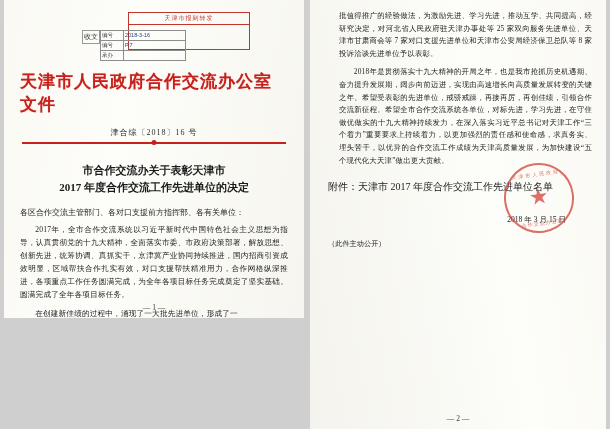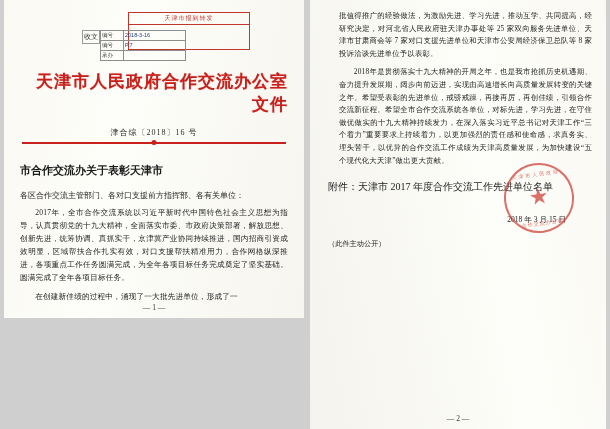--- a/index.html
+++ b/index.html
@@ -96,21 +96,21 @@
     white-space: nowrap;
   }
   .reg-table td.k { width: 20px; color:#444; }
   .reg-table td.v { color:#1b3f86; font-family: "Liberation Sans", sans-serif; }
 
   
   .doc-title {
     color: #c8201b;
     font-size: 17px;
     font-weight: bold;
-    text-align: right;
+    text-align: left;
     letter-spacing: 1px;
     margin: 4px 0 11px 0;
     text-shadow: 0 0 1px rgba(200,32,27,.4);
     font-family: "Liberation Serif", serif;
   }
   .doc-number {
     text-align: center;
     font-size: 8px;
     color: #2b2b2b;
     margin: 10px 0 2px 0;
@@ -126,20 +126,21 @@
     left: 50%;
     transform: translateX(-50%);
     margin-top: -4px;
     width: 5px; height: 5px;
     background: #c8201b;
     border-radius: 50%;
   }
 
   
   .head-block {
+    text-align: center;
     margin: 18px 0 10px 0;
     font-size: 11px;
     font-weight: bold;
     line-height: 17px;
     color: #1a1a1a;
   }
   .salutation {
     font-size: 8px;
     color: #1f1f1f;
     margin: 8px 0 4px 0;
@@ -255,20 +256,21 @@
     </div>
 
     <div class="doc-title blur">天津市人民政府合作交流办公室文件</div>
 
     <div class="doc-number">津合综〔2018〕16 号</div>
     <div class="red-rule"></div>
     <div class="red-dot"></div>
 
     <div class="head-block">
       <div>市合作交流办关于表彰天津市</div>
+      <div>2017 年度合作交流工作先进单位的决定</div>
     </div>
 
     <div class="salutation">各区合作交流主管部门、各对口支援前方指挥部、各有关单位：</div>
 
     <p class="body">2017年，全市合作交流系统以习近平新时代中国特色社会主义思想为指导，认真贯彻党的十九大精神，全面落实市委、市政府决策部署，解放思想、创新先进，统筹协调、真抓实干，京津冀产业协同持续推进，国内招商引资成效明显，区域帮扶合作扎实有效，对口支援帮扶精准用力，合作网格纵深推进，各项重点工作任务圆满完成，为全年各项目标任务完成奠定了坚实基础。圆满完成了全年各项目标任务。</p>
     <p class="body">在创建新佳绩的过程中，涌现了一大批先进单位，形成了一</p>
 
     <div class="page-num">— 1 —</div>
   </div>
 

